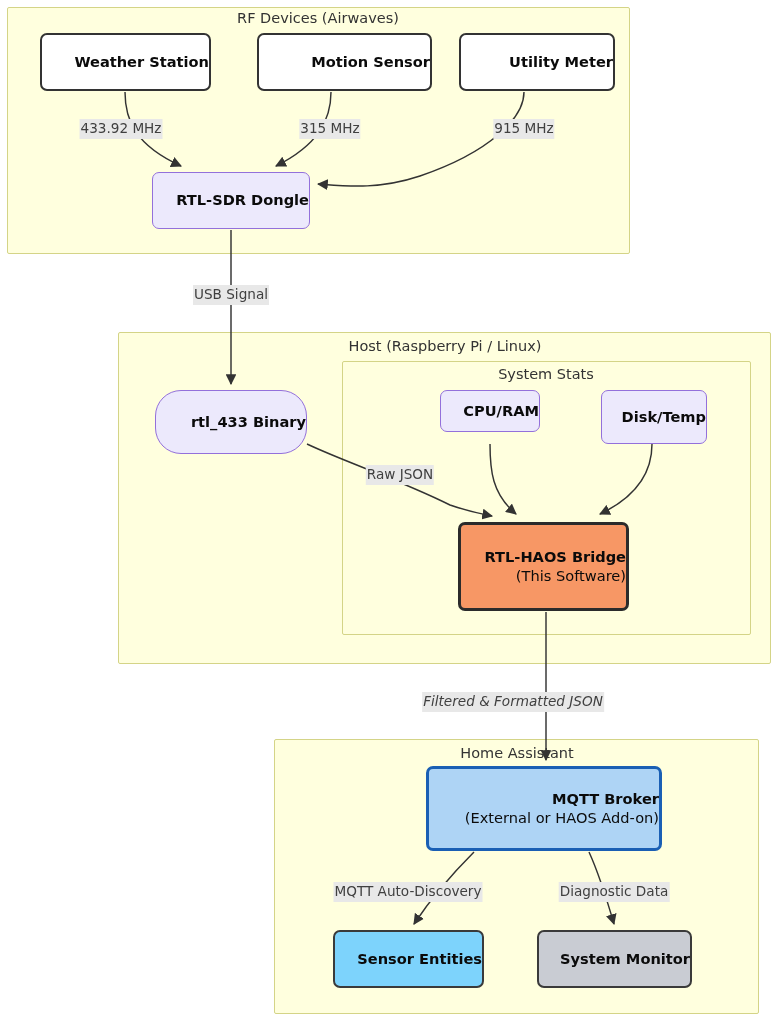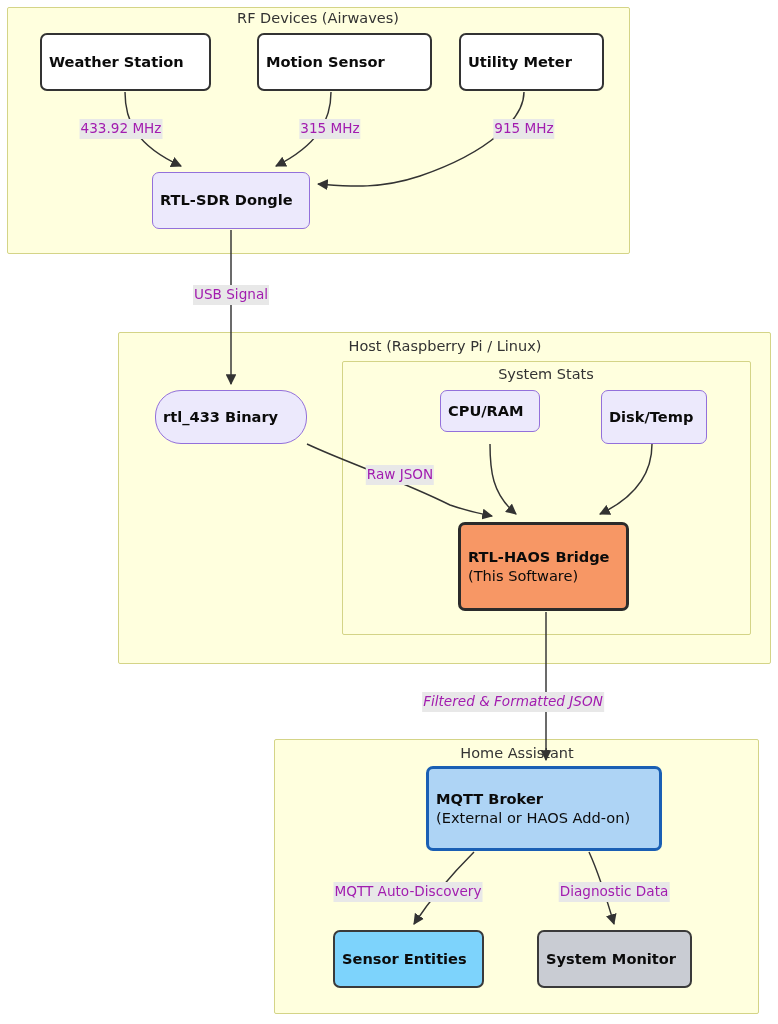--- a/index.html
+++ b/index.html
@@ -33,40 +33,39 @@
     color: #333333;
     white-space: nowrap;
     transform: translateX(-50%);
     text-align: right;
   }
   .node {
     position: absolute;
     z-index: 2;
     display: flex;
     flex-direction: column;
-    align-items: flex-start;
+    align-items: flex-end;
     justify-content: center;
     border-radius: 7px;
     text-align: center;
     line-height: 1.3;
-    padding-left: 7px;
   }
   .node .l1 { font-size: 14.6px; font-weight: bold; color: #0b0b0b; white-space: nowrap; }
   .node .l2 { font-size: 14.6px; font-weight: normal; color: #0b0b0b; white-space: nowrap; }
   .n-white { background: #ffffff; border: 2px solid #333333; }
   .n-lav   { background: #ece9fc; border: 1.4px solid #9370db; }
   .n-orange{ background: #f79765; border: 3.2px solid #2b2b2b; }
   .n-blue  { background: #aed4f5; border: 3.2px solid #1a5fb4; }
   .n-green { background: #7dd3fc; border: 2.4px solid #3a3a3a; }
   .n-grey  { background: #c9ccd3; border: 2.4px solid #3a3a3a; }
   .edge-label {
     position: absolute;
     z-index: 4;
     font-size: 13.6px;
-    color: #a21caf;
+    color: #404040;
     background: #e8e8e8;
     white-space: nowrap;
     transform: translateX(-50%);
     padding: 0 1px;
     line-height: 1.45;
   }
 </style>
 </head>
 <body>
 
@@ -113,29 +112,29 @@
   <div class="cluster-title" style="left:517px; top:745px;">Home Assistant</div>
 
   <div class="node n-white" style="left:40px; top:33px; width:171px; height:58px;">
     <span class="l1">Weather Station</span>
   </div>
 
   <div class="node n-white" style="left:257px; top:33px; width:175px; height:58px;">
     <span class="l1">Motion Sensor</span>
   </div>
 
-  <div class="node n-white" style="left:459px; top:33px; width:145px; height:58px;">
+  <div class="node n-white" style="left:459px; top:33px; width:156px; height:58px;">
     <span class="l1">Utility Meter</span>
   </div>
 
   <div class="node n-lav" style="left:152px; top:172px; width:158px; height:57px;">
     <span class="l1">RTL-SDR Dongle</span>
   </div>
 
-  <div class="node n-lav" style="left:155px; top:390px; width:152px; height:54px;border-radius:26px;">
+  <div class="node n-lav" style="left:155px; top:390px; width:152px; height:64px;border-radius:26px;">
     <span class="l1">rtl_433 Binary</span>
   </div>
 
   <div class="node n-lav" style="left:440px; top:390px; width:100px; height:42px;">
     <span class="l1">CPU/RAM</span>
   </div>
 
   <div class="node n-lav" style="left:601px; top:390px; width:106px; height:54px;">
     <span class="l1">Disk/Temp</span>
   </div>

